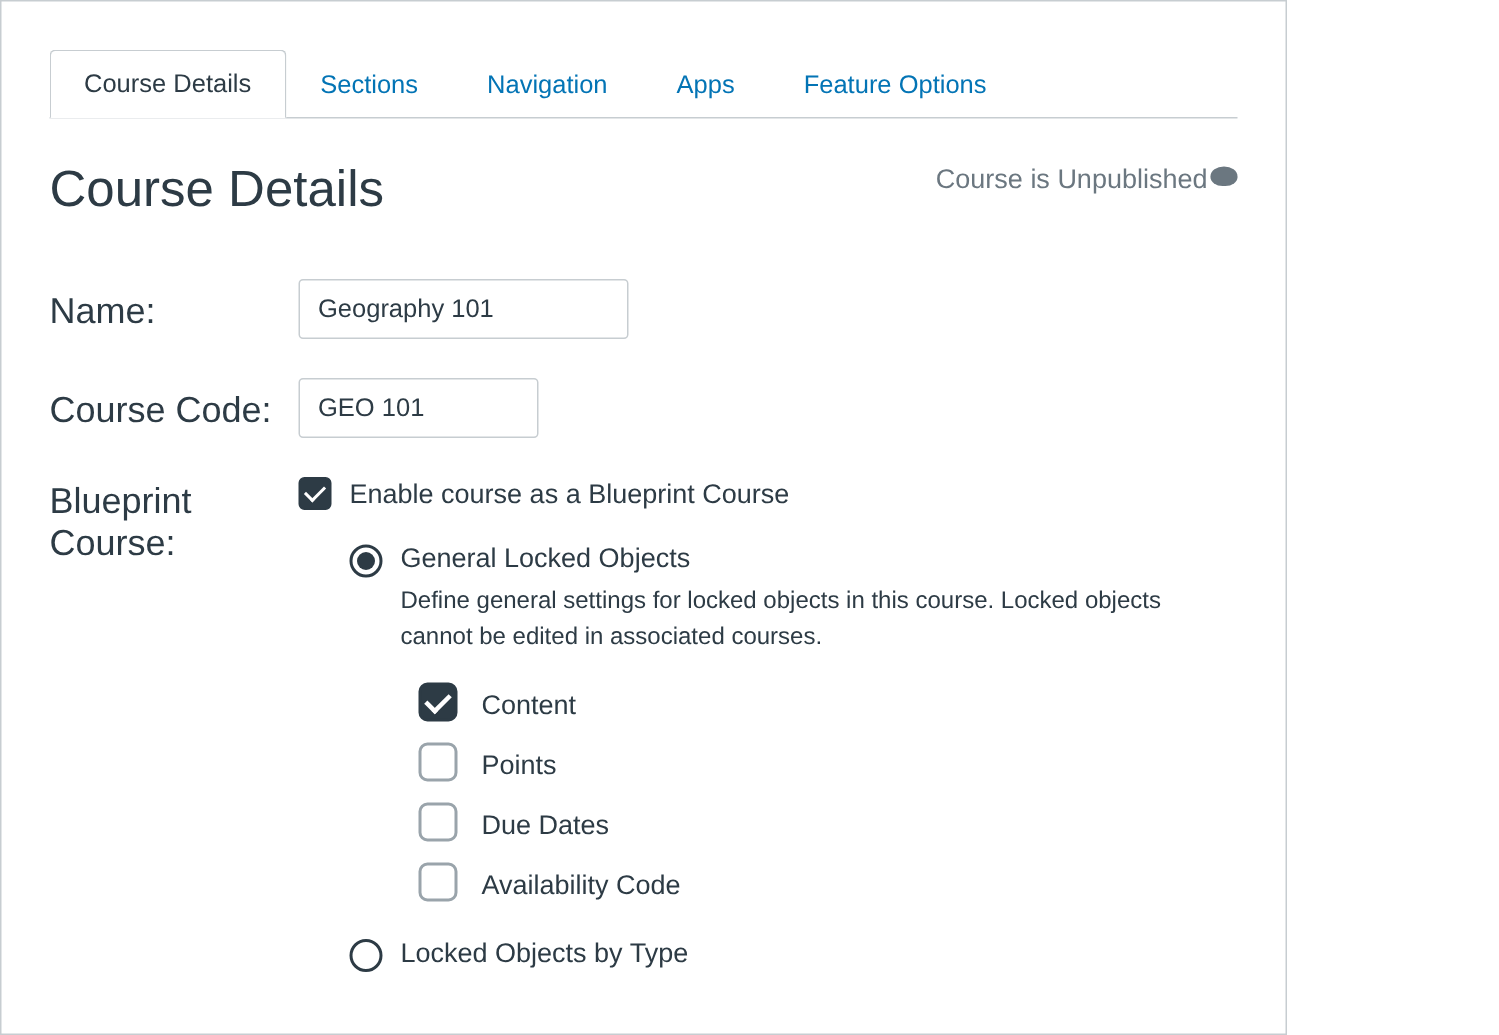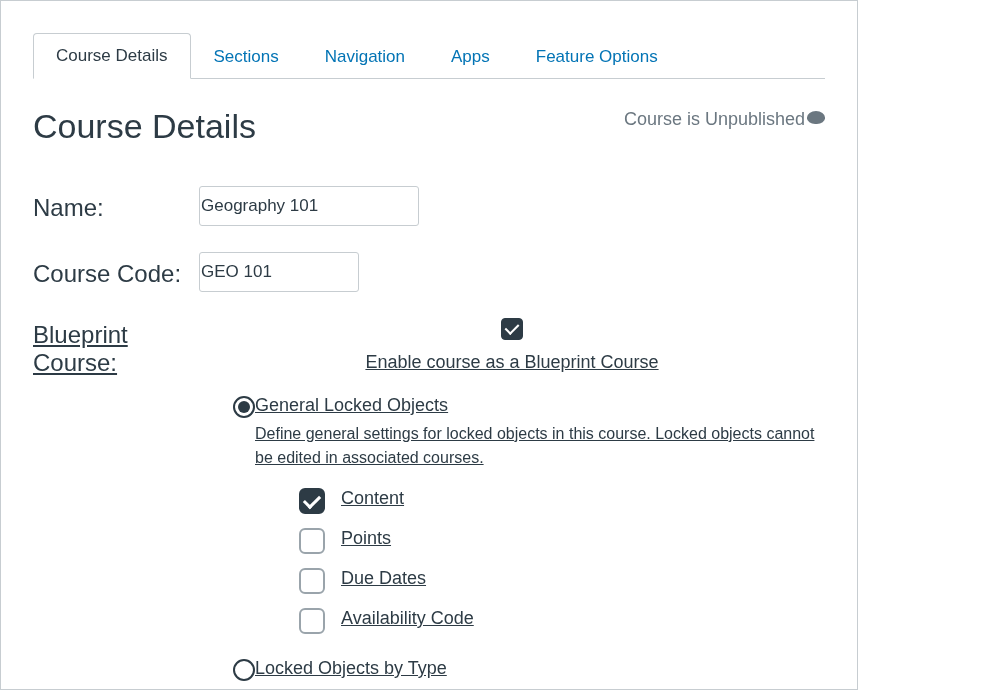--- a/index.html
+++ b/index.html
@@ -67,46 +67,45 @@
       border-radius: 50% 50% 45% 45%;
       position: relative;
       display: inline-block;
       margin-top: -4px;
     }
     .form-row {
       display: flex;
       align-items: center;
       margin-bottom: 26px;
     }
-    .form-row.align-top { align-items: flex-start; text-decoration: underline; }
+    .form-row.align-top { align-items: flex-start; }
     .label-col {
       width: 166px;
       font-size: 24px;
       color: #2d3b45;
       padding-top: 3px;
     }
     .field-col {
       flex: 1;
     }
     .text-input {
       width: 220px;
       height: 40px;
       border: 1px solid #c7cdd1;
       border-radius: 3px;
-      padding: 0 1px;
+      padding: 0 12px;
       font-size: 17px;
       color: #2d3b45;
       font-family: inherit;
     }
     .text-input.short { width: 160px; }
     .checkbox-row {
       display: flex;
       align-items: center;
       gap: 12px;
-      flex-direction: column;
     }
     .checkbox {
       width: 22px;
       height: 22px;
       border: 1px solid #c7cdd1;
       border-radius: 4px;
       display: flex;
       align-items: center;
       justify-content: center;
       cursor: pointer;
@@ -129,20 +128,21 @@
       font-size: 18px;
       color: #2d3b45;
     }
     .radio-group {
       margin-top: 22px;
       margin-left: 34px;
     }
     .radio-row {
       display: flex;
       align-items: flex-start;
+      gap: 12px;
       margin-bottom: 6px;
     }
     .radio {
       width: 22px;
       height: 22px;
       border: 2.5px solid #2d3b45;
       border-radius: 50%;
       display: flex;
       align-items: center;
       justify-content: center;
@@ -168,24 +168,23 @@
       color: #2d3b45;
       line-height: 1.5;
       margin-bottom: 18px;
       max-width: 680px;
     }
     .sub-options {
       margin-left: 12px;
     }
     .sub-option-row {
       display: flex;
-      align-items: flex-start;
+      align-items: flex-end;
       gap: 16px;
       margin-bottom: 14px;
-      margin-left: 32px;
     }
     .sub-checkbox {
       width: 26px;
       height: 26px;
       border: 2px solid #9aa4ab;
       border-radius: 6px;
       display: flex;
       align-items: center;
       justify-content: center;
       cursor: pointer;

